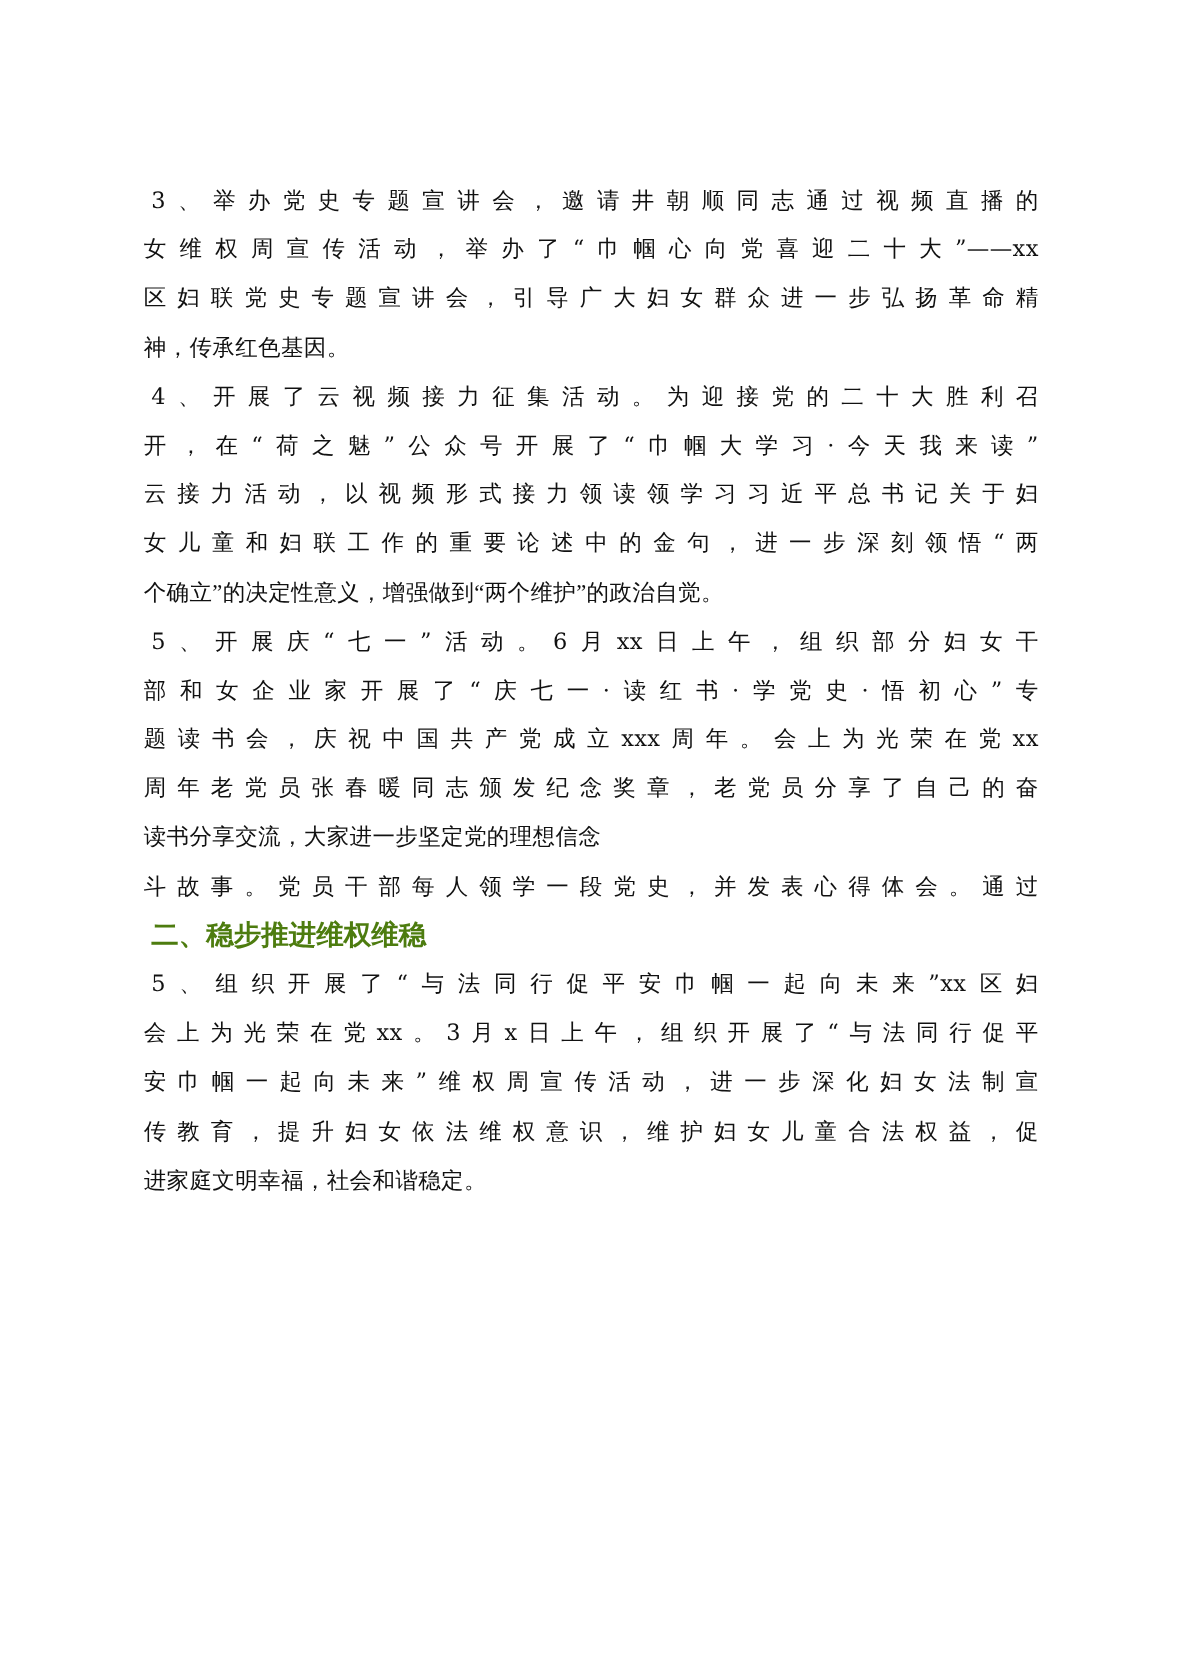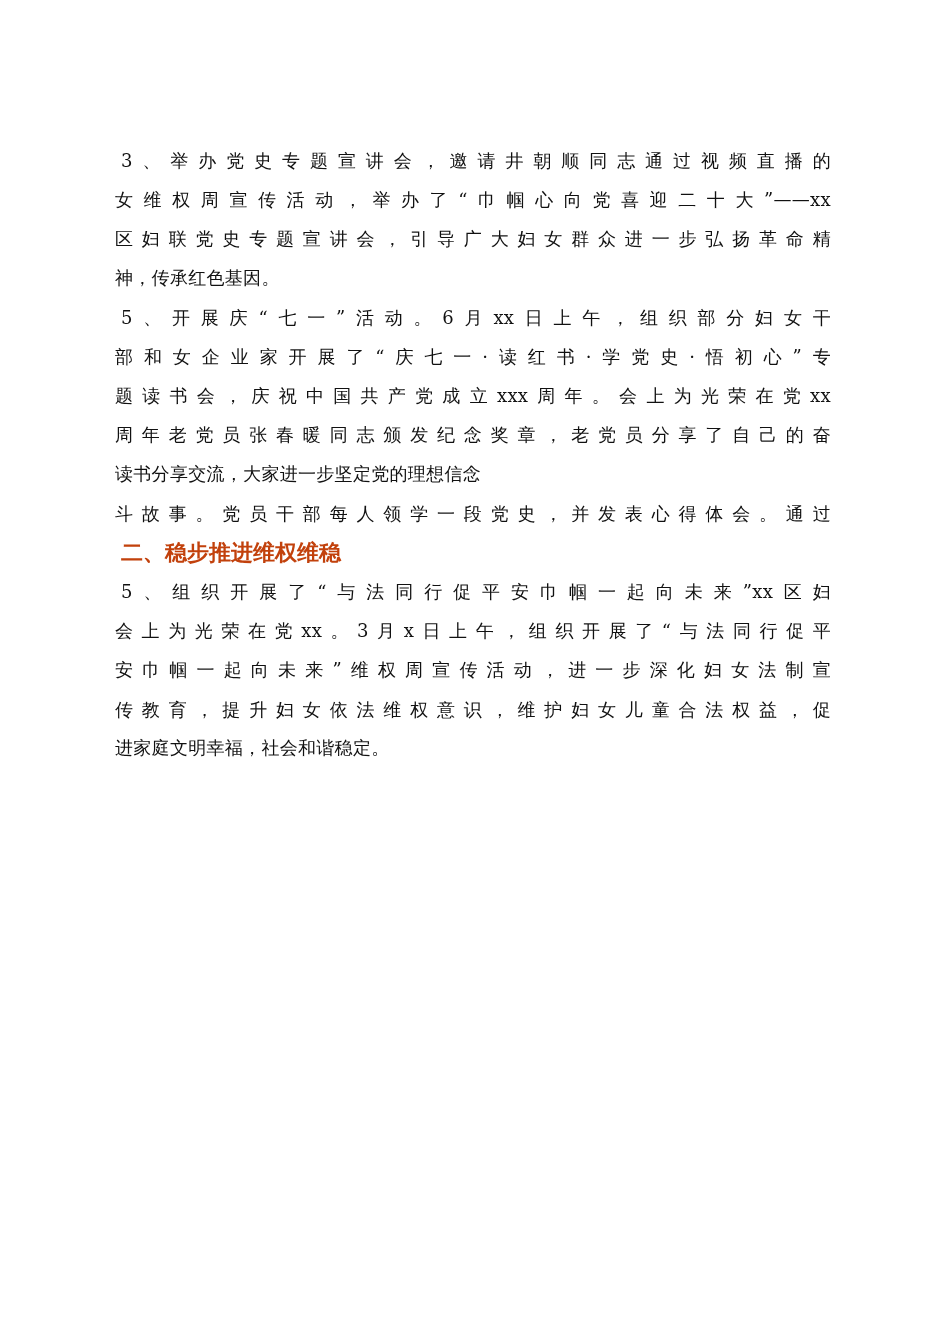--- a/index.html
+++ b/index.html
@@ -48,36 +48,43 @@
       font-family: Liberation Serif, serif;
     }
     .heading {
       height: 39.2px;
       line-height: 39.2px;
       font-size: 22px;
       font-weight: bold;
       font-family: "DejaVu Sans", "Liberation Sans", sans-serif;
       padding-left: 6px;
       white-space: nowrap;
-      color: #c2410c;
+      color: #4d7c0f;
     }
   </style>
 </head>
 <body>
 
 <div class="page">
   <div class="content">
 
     <div>
       <div class="line first">3、举办党史专题宣讲会，邀请井朝顺同志通过视频直播的</div>
       <div class="line">女维权周宣传活动，举办了“巾帼心向党喜迎二十大”——xx</div>
       <div class="line">区妇联党史专题宣讲会，引导广大妇女群众进一步弘扬革命精</div>
       <div class="line last">神，传承红色基因。</div>
     </div>
 
+    <div>
+      <div class="line first">4、开展了云视频接力征集活动。为迎接党的二十大胜利召</div>
+      <div class="line">开，在“荷之魅”公众号开展了“巾帼大学习·今天我来读”</div>
+      <div class="line">云接力活动，以视频形式接力领读领学习习近平总书记关于妇</div>
+      <div class="line">女儿童和妇联工作的重要论述中的金句，进一步深刻领悟“两</div>
+      <div class="line last">个确立”的决定性意义，增强做到“两个维护”的政治自觉。</div>
+    </div>
 
     <div>
       <div class="line first">5、开展庆“七一”活动。6月xx日上午，组织部分妇女干</div>
       <div class="line">部和女企业家开展了“庆七一·读红书·学党史·悟初心”专</div>
       <div class="line">题读书会，庆祝中国共产党成立xxx周年。会上为光荣在党xx</div>
       <div class="line">周年老党员张春暖同志颁发纪念奖章，老党员分享了自己的奋</div>
       <div class="line last">读书分享交流，大家进一步坚定党的理想信念</div>
       <div class="line">斗故事。党员干部每人领学一段党史，并发表心得体会。通过</div>
     </div>
 

